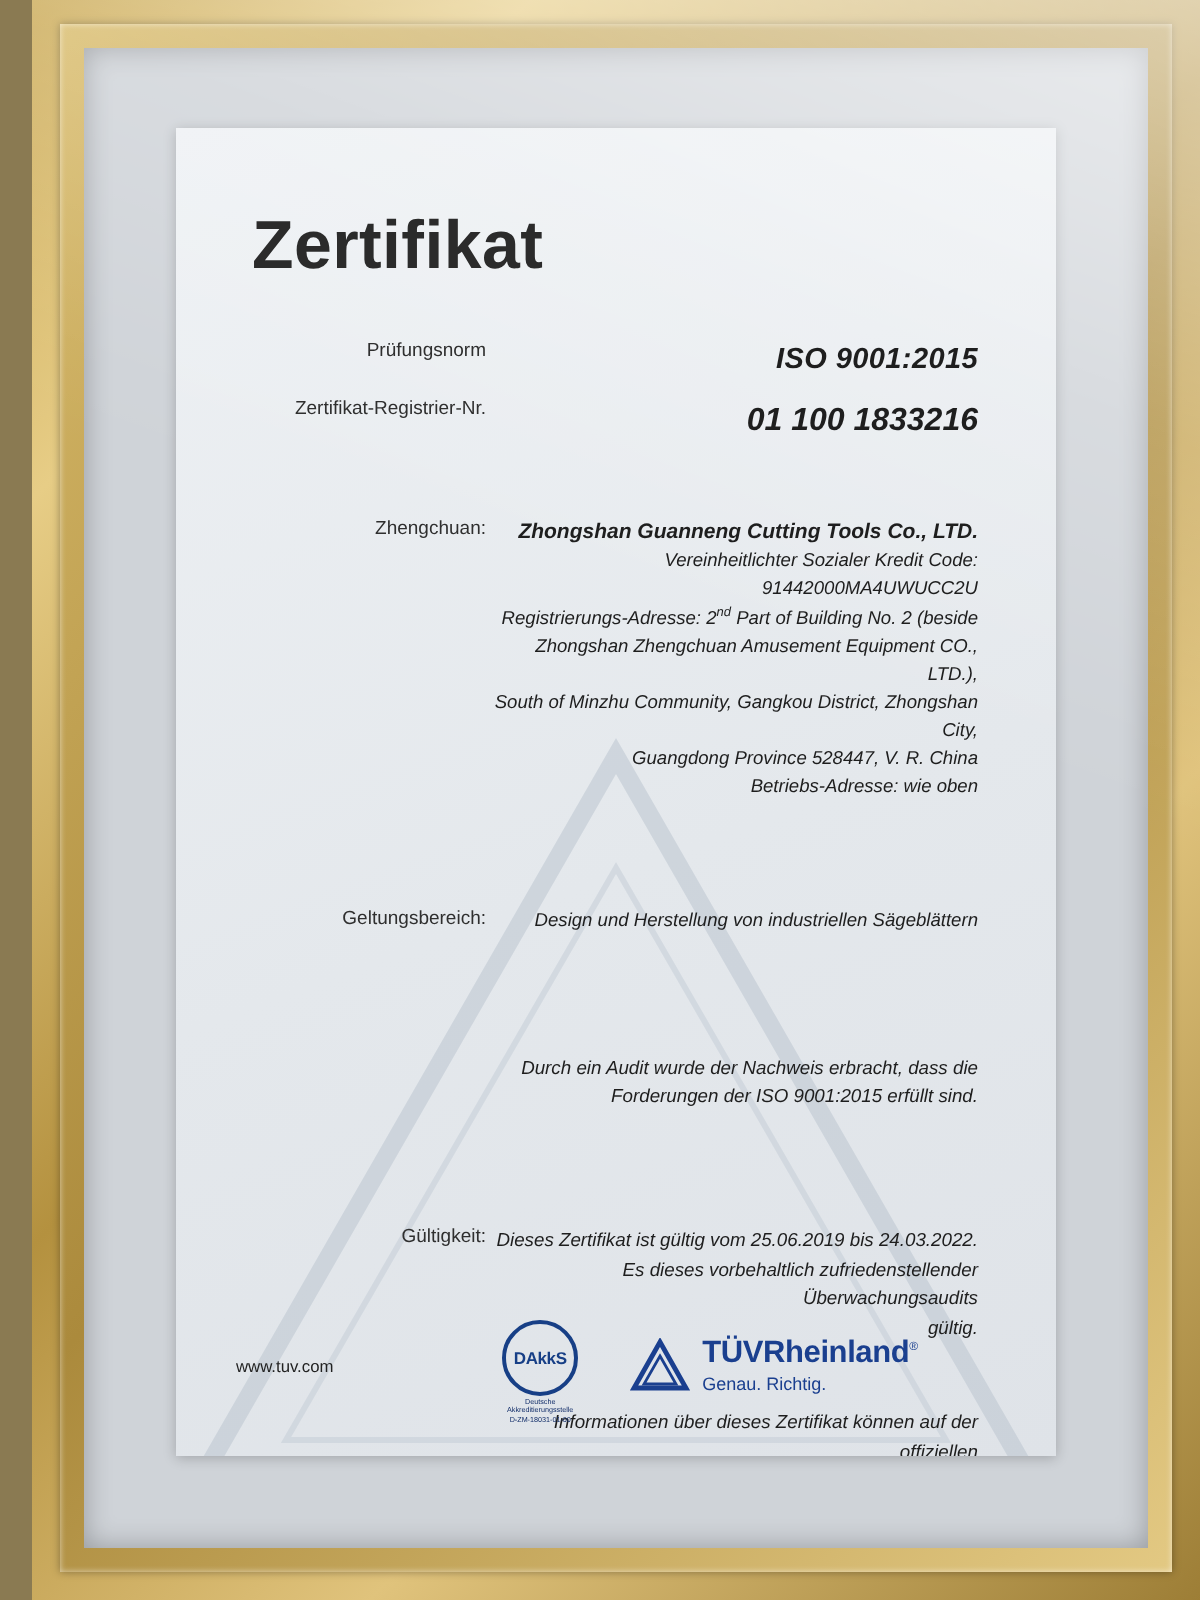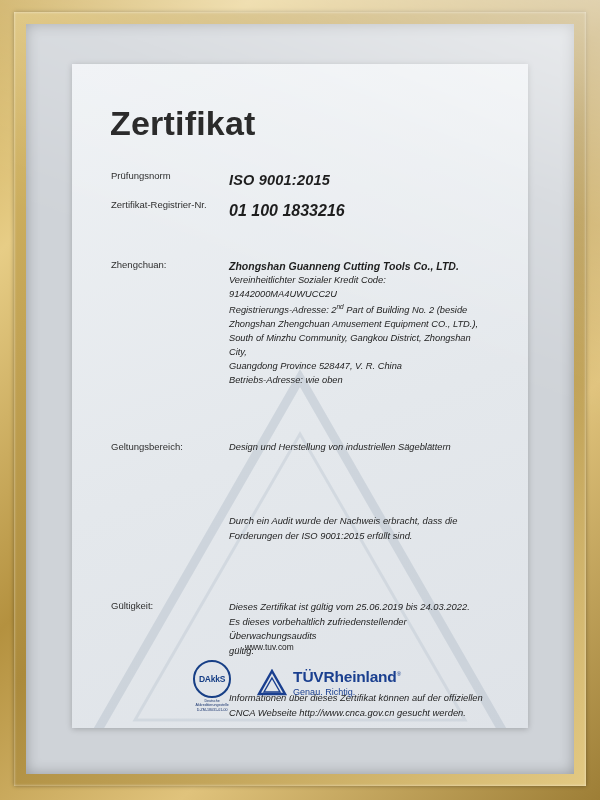--- a/index.html
+++ b/index.html
@@ -9,20 +9,21 @@
     font-family: "Liberation Sans", sans-serif;
     background: #8a7a52;
     overflow: hidden;
   }
 
   
   #frame-outer {
     position: absolute; inset: 0;
     background: linear-gradient(135deg,#caa955 0%,#e7cd86 18%,#b4913f 45%,#e0c37c 70%,#9d7e36 100%);
     padding: 0;
+    margin-left: 16px;
   }
   #frame-bevel {
     position: absolute; left: 14px; top: 12px; right: 14px; bottom: 14px;
     background: linear-gradient(135deg,#d9bc6c,#ab8a3c 50%,#e3c983);
     box-shadow: inset 0 0 3px rgba(255,255,255,.6), 0 0 4px rgba(0,0,0,.35);
   }
   #mat {
     position: absolute; left: 26px; top: 24px; right: 26px; bottom: 26px;
     background: #cfd3d8;
     box-shadow: inset 0 0 14px rgba(0,0,0,.28);
@@ -51,38 +52,38 @@
   }
   #watermark svg { width:100%; height:100%; display:block; }
 
   .content { position: relative; z-index: 3; padding: 0 38px; }
 
   h1.title {
     font-size: 34px; font-weight: 700; color: #2b2b2b;
     margin: 40px 0 0 0; letter-spacing: .2px;
   }
 
-  table.rows { width: 100%; border-collapse: collapse; margin-top: 26px; }
+  table.rows { width: 100%; border-collapse: collapse; margin-top: 26px; text-align: right; }
   table.rows td { vertical-align: top; }
   td.lab {
     width: 118px; font-size: 9.5px; color: #2f2f2f; padding-bottom: 7px; white-space: nowrap;
   }
   td.val { font-size: 9.5px; color: #1e1e1e; line-height: 1.45; padding-bottom: 7px; font-style: italic; }
 
   .std { font-size: 14.5px; font-weight: 700; letter-spacing: .2px; }
   .reg { font-size: 16px; font-weight: 700; }
   .company { font-size: 10.5px; font-weight: 700; }
   .blk { font-size: 9.3px; line-height: 1.5; }
   sup { font-size: 6.5px; vertical-align: super; }
   .para { font-size: 9.4px; line-height: 1.55; color:#1e1e1e; }
 
   
   #footer {
     position:absolute; left:0; right:18px; bottom: 22px; z-index: 4;
-    display:flex; align-items:center; padding: 0 30px; gap: 8px; flex-direction: column;
+    display:flex; align-items:center; padding: 0 30px; gap: 8px;
   }
   .tuvsite { font-size: 8.4px; color:#222; width: 92px; }
   .logos { flex:1; display:flex; align-items:center; justify-content:center; gap: 14px; }
 
   .iaf { width:58px; height:40px; position:relative; }
   .dakks { width:62px; height:46px; position:relative; text-align:center; }
   .dakks .ring { width:38px;height:38px;border:2px solid #173f86;border-radius:50%; margin:0 auto; position:relative; }
   .dakks .ring .txt { position:absolute; inset:0; display:flex;align-items:center;justify-content:center;
       font-size:8.5px;font-weight:700;color:#173f86; letter-spacing:-.2px;}
   .dakks .cap { font-size:3.6px; color:#15306b; line-height:1.25; margin-top:1px; }

